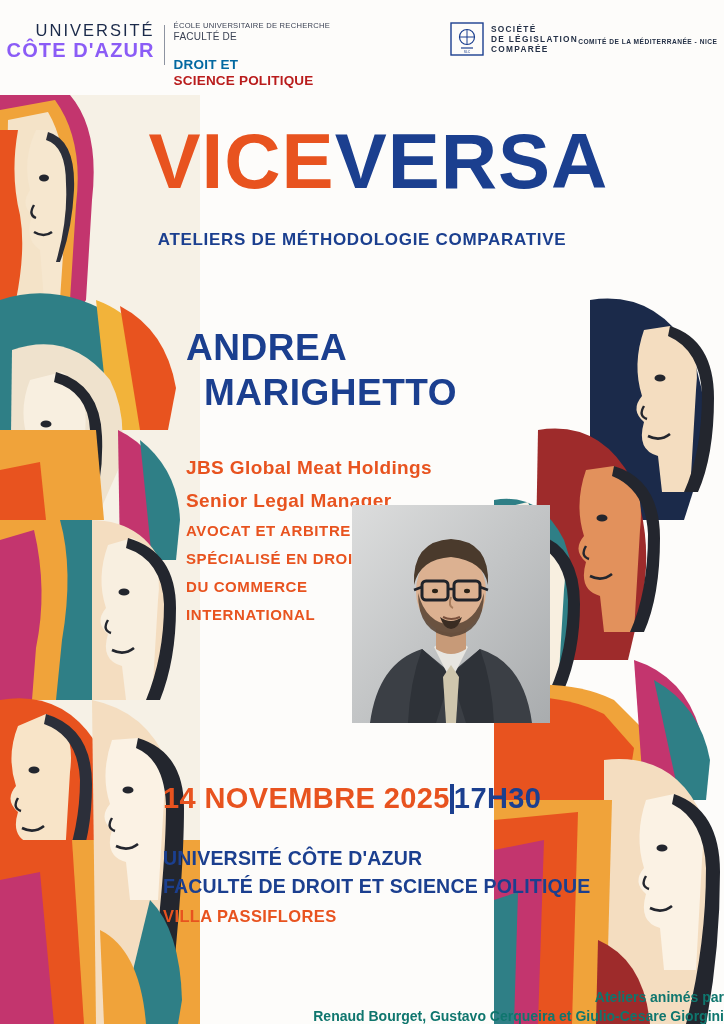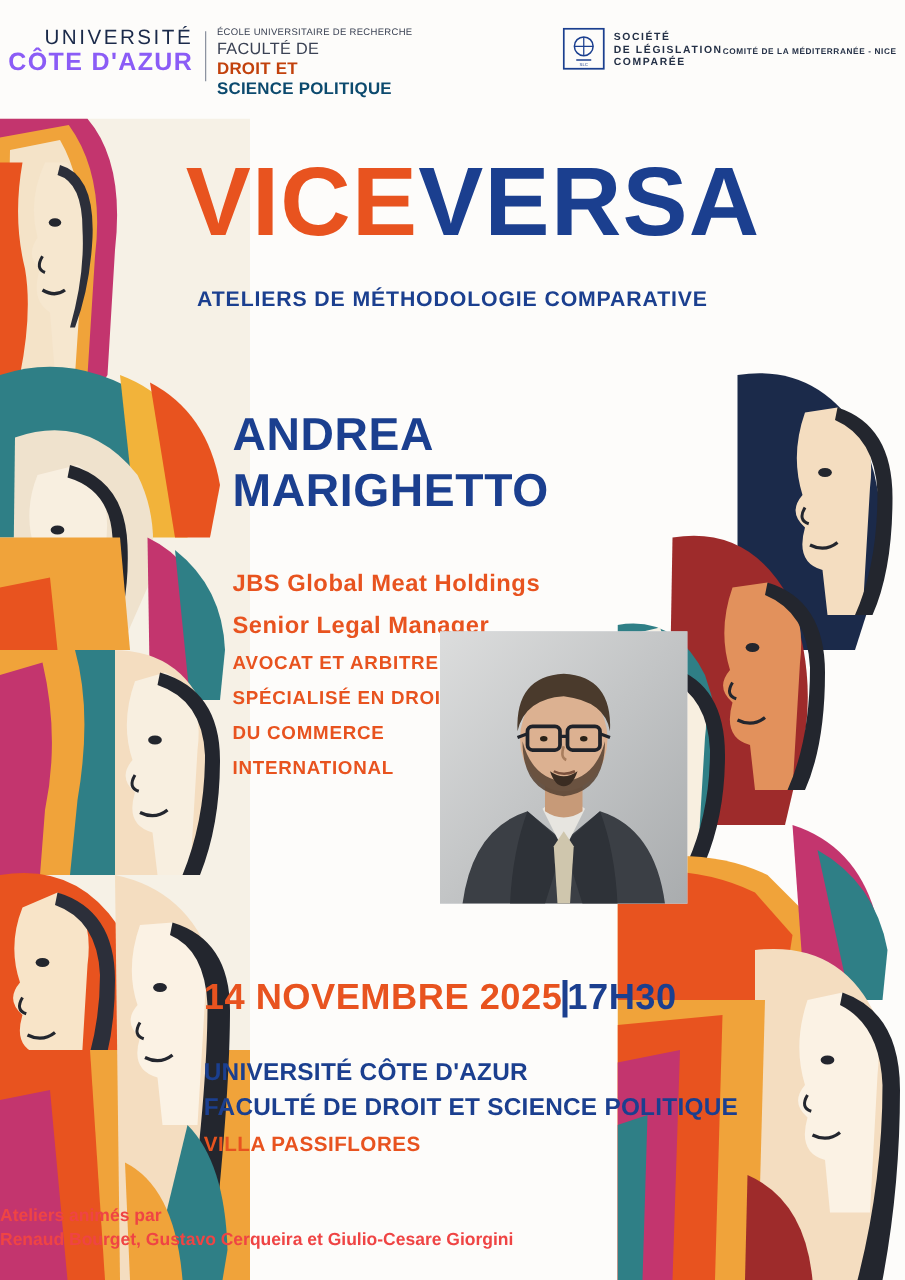--- a/index.html
+++ b/index.html
@@ -37,23 +37,23 @@
   .uca-l2 {
     font-size: 20px; letter-spacing: 1.1px; color: #8b5cf6; font-weight: 700;
     margin-top: 1px;
   }
   .uca-sep {
     width: 1px; background: #8d93a0; align-self: stretch; margin-top: 3px;
     height: 40px;
   }
   .uca-right { line-height: 1.18; }
   .uca-r1 { font-size: 7.6px; letter-spacing: .25px; color: #3b4254; }
-  .uca-r2 { font-size: 13px; letter-spacing: .25px; color: #3b4254; }
-  .uca-r3 { font-size: 13.5px; font-weight: 700; color: #c2410c; letter-spacing: .2px; margin-top: 1px;}
-  .uca-r4 { font-size: 13.5px; font-weight: 700; color: #0c4a6e; letter-spacing: .2px; }
+  .uca-r2 { font-size: 10px; letter-spacing: .25px; color: #3b4254; }
+  .uca-r3 { font-size: 13.5px; font-weight: 700; color: #0369a1; letter-spacing: .2px; margin-top: 14px;}
+  .uca-r4 { font-size: 13.5px; font-weight: 700; color: #b91c1c; letter-spacing: .2px; }
 
   .logo-slc { display: flex; flex-direction: row; align-items: center; }
   .slc-row { display: flex; align-items: center; gap: 7px; }
   .slc-mark { width: 34px; height: 34px; }
   .slc-text { line-height: 1.22; }
   .slc-text div { font-size: 8.3px; letter-spacing: 1.3px; color: #243046; font-weight: 700; }
   .slc-sub {
     margin-top: 4px; font-size: 6.6px; letter-spacing: .5px; color: #243046;
     font-weight: 700;
   }
@@ -77,21 +77,21 @@
     text-align: center; z-index: 6;
     color: #1b3f8f; font-weight: 700; font-size: 17px; letter-spacing: .7px;
   }
 
   
   .speaker {
     position: absolute; left: 186px; top: 325px; z-index: 6;
     color: #1b3f8f; font-weight: 800; font-size: 37px; line-height: 1.22;
     letter-spacing: .5px;
   }
-  .speaker .ln2 { }
+  .speaker .ln2 { margin-left: 18px; }
 
   .role {
     position: absolute; left: 186px; top: 452px; z-index: 6;
     color: #e8531f; font-weight: 800; letter-spacing: .4px;
   }
   .role .big { font-size: 19px; line-height: 1.72; }
   .role .small { font-size: 15px; line-height: 1.85; letter-spacing: .6px; }
 
   
   .portrait {
@@ -113,22 +113,22 @@
     position: absolute; left: 163px; top: 845px; z-index: 6;
     color: #1b3f8f; font-weight: 700; font-size: 19.5px; line-height: 1.42;
     letter-spacing: .2px;
   }
   .venue .villa {
     color: #e8531f; font-size: 16.5px; font-weight: 800; margin-top: 5px;
     letter-spacing: .4px;
   }
 
   .footer {
-    position: absolute; left: 0; right: 0; bottom: 25px; z-index: 6;
-    text-align: left; color: #ef4444; font-weight: 700;
+    position: absolute; left: 0; right: 0; bottom: 0; z-index: 6;
+    text-align: right; color: #0f766e; font-weight: 700;
   }
   .footer .f1 { font-size: 14px; }
   .footer .f2 { font-size: 14px; margin-top: 3px; }
 </style>
 </head>
 <body>
 
 <div class="poster">
 
   <div class="art art-left">

